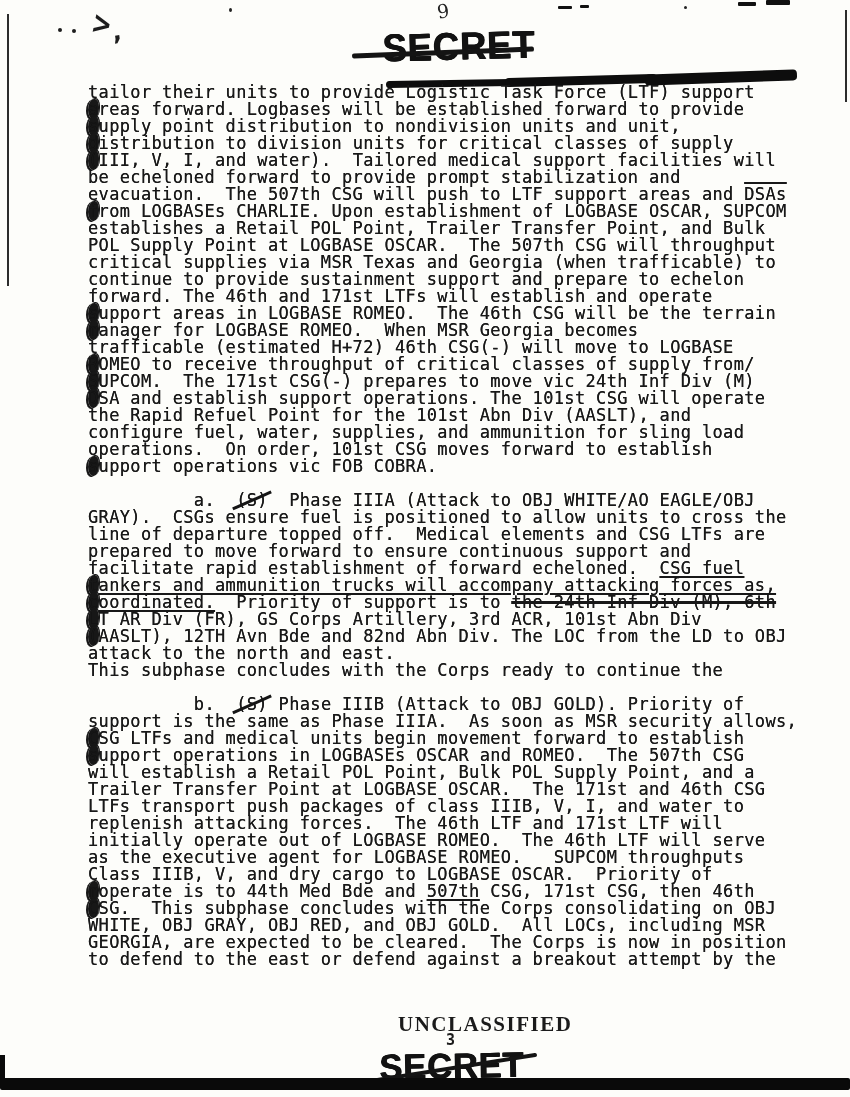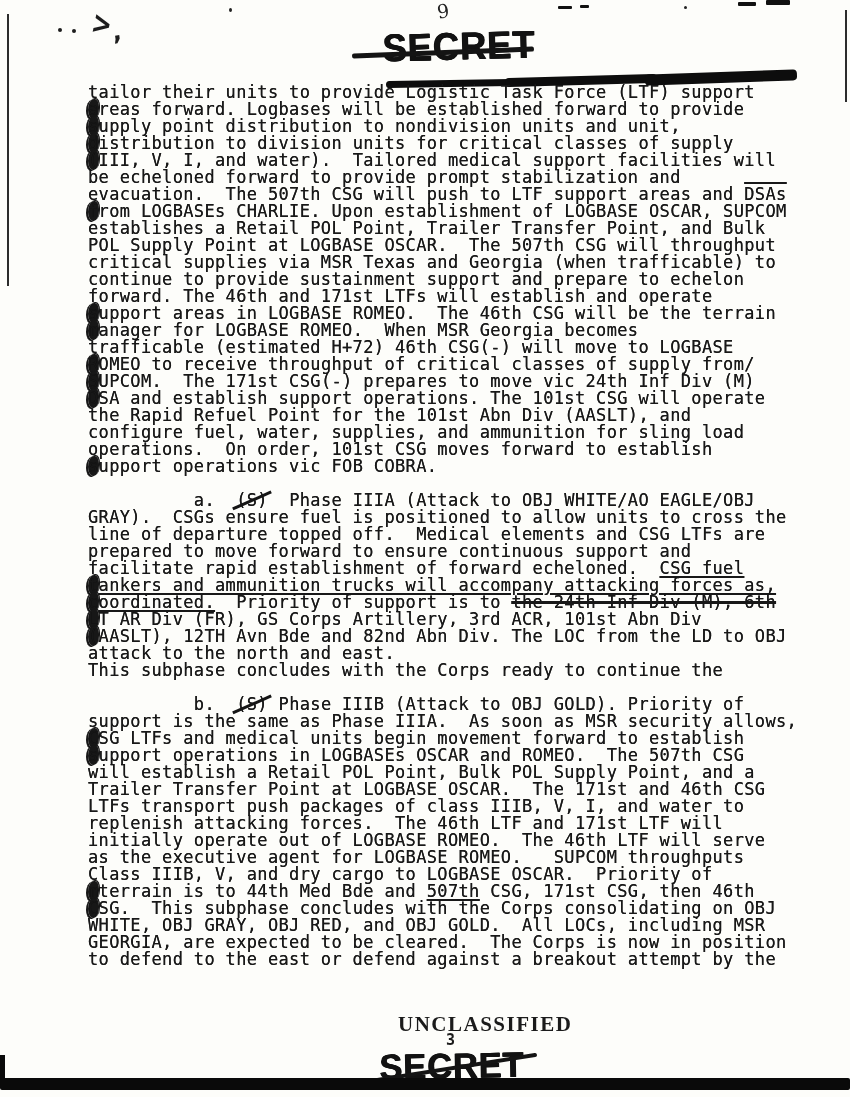--- a/index.html
+++ b/index.html
@@ -165,21 +165,21 @@
         <div class="line"><span>support is the same as Phase IIIA.  As soon as MSR security allows,</span></div>
         <div class="line"><span class="blob">C</span><span>SG LTFs and medical units begin movement forward to establish</span></div>
         <div class="line"><span class="blob">s</span><span>upport operations in LOGBASEs OSCAR and ROMEO.  The 507th CSG</span></div>
         <div class="line"><span>will establish a Retail POL Point, Bulk POL Supply Point, and a</span></div>
         <div class="line"><span>Trailer Transfer Point at LOGBASE OSCAR.  The 171st and 46th CSG</span></div>
         <div class="line"><span>LTFs transport push packages of class IIIB, V, I, and water to</span></div>
         <div class="line"><span>replenish attacking forces.  The 46th LTF and 171st LTF will</span></div>
         <div class="line"><span>initially operate out of LOGBASE ROMEO.  The 46th LTF will serve</span></div>
         <div class="line"><span>as the executive agent for LOGBASE ROMEO.   SUPCOM throughputs</span></div>
         <div class="line"><span>Class IIIB, V, and dry cargo to LOGBASE OSCAR.  Priority of</span></div>
-        <div class="line"><span class="blob">m</span><span>terrain is to 44th Med Bde and </span><span class="ul">507th</span><span> CSG, 171st CSG, then 46th</span></div>
+        <div class="line"><span class="blob">m</span><span>operate is to 44th Med Bde and </span><span class="ul">507th</span><span> CSG, 171st CSG, then 46th</span></div>
         <div class="line"><span class="blob">C</span><span>SG.  This subphase concludes with the Corps consolidating on OBJ</span></div>
         <div class="line"><span>WHITE, OBJ GRAY, OBJ RED, and OBJ GOLD.  All LOCs, including MSR</span></div>
         <div class="line"><span>GEORGIA, are expected to be cleared.  The Corps is now in position</span></div>
         <div class="line"><span>to defend to the east or defend against a breakout attempt by the</span></div>
       </div>
     </div>
 
   <div class="footer-unclassified">UNCLASSIFIED</div>
   <div class="footer-page-number">3</div>
   <div class="stamp stamp-bottom">SECRET</div>

